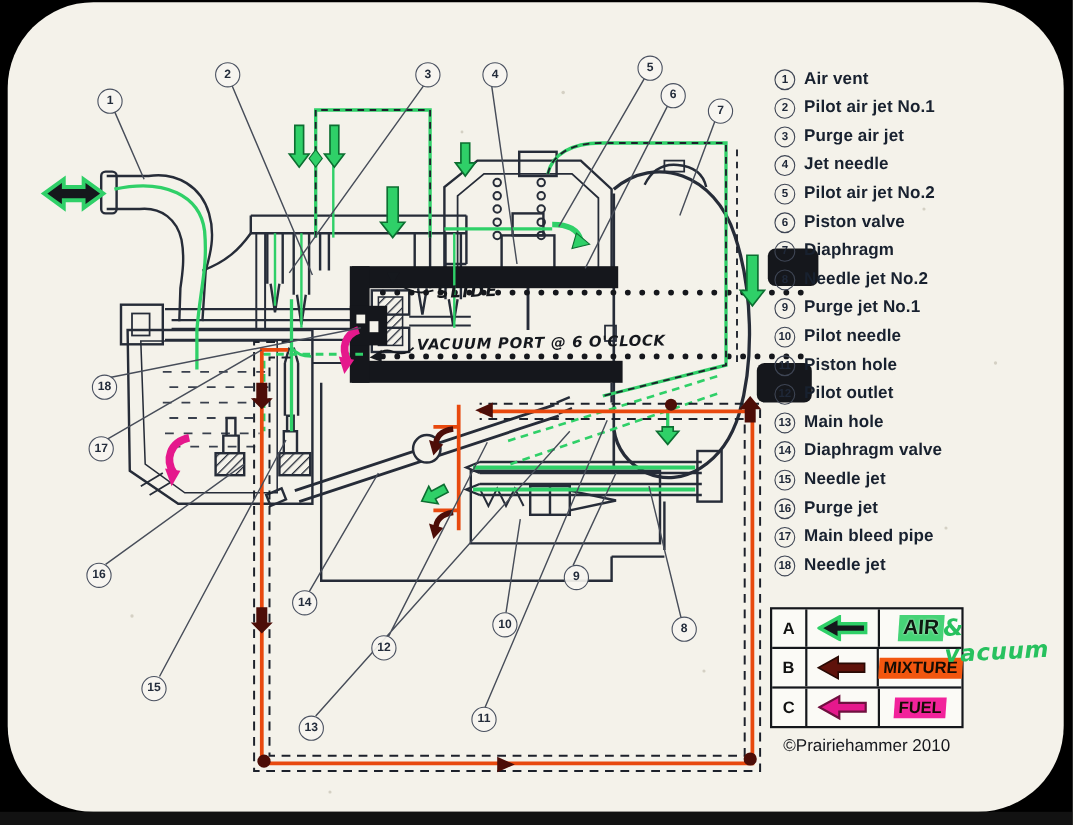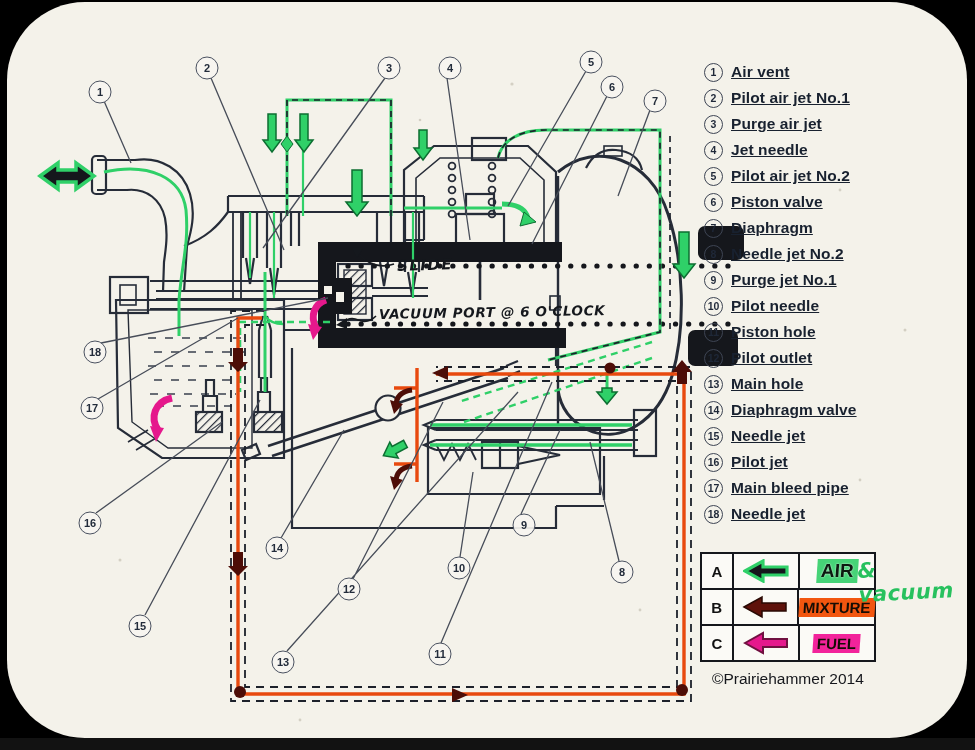--- a/index.html
+++ b/index.html
@@ -11,21 +11,21 @@
   #art{position:absolute;left:0;top:0;}
   
   .callout{position:absolute;width:21px;height:21px;border:1.5px solid #4a5160;border-radius:50%;
            background:rgba(246,245,240,.92);color:#232c3b;font:bold 11px/20px "Liberation Sans",sans-serif;
            text-align:center;transform:translate(-50%,-50%);}
   
   #legend{position:absolute;left:704px;top:59px;}
   .lrow{display:flex;align-items:center;height:26px;gap:8px;}
   .lnum{flex:none;width:17px;height:17px;border:1.7px solid #3e4document;border:1.7px solid #3e4554;
         border-radius:50%;color:#1f2838;font:bold 10.5px/16px "Liberation Sans",sans-serif;text-align:center;}
-  .llabel{font:bold 15.5px/1 "Liberation Sans",sans-serif;color:#18212f;letter-spacing:.1px;white-space:nowrap;text-decoration:underline;}
+  .llabel{font:bold 15.5px/1 "Liberation Sans",sans-serif;color:#18212f;letter-spacing:.1px;white-space:nowrap;}
   
   .anno{position:absolute;color:#15181d;font-family:"DejaVu Sans",sans-serif;font-style:italic;
         font-weight:bold;white-space:nowrap;}
   #anno-slide{left:397px;top:256px;font-size:15px;letter-spacing:1.5px;transform:rotate(-2deg);}
   #anno-vac{left:379px;top:304px;font-size:13.5px;letter-spacing:.6px;transform:rotate(-1deg);}
   
   #ktable{position:absolute;left:700px;top:552px;width:172px;border:2.5px solid #15171c;background:#fbfaf6;}
   .krow{display:flex;height:34px;}
   .krow + .krow{border-top:2px solid #15171c;}
   .kcell{display:flex;align-items:center;justify-content:center;}
@@ -315,21 +315,21 @@
     <div class="lrow">
         <span class="lnum">14</span>
         <span class="llabel">Diaphragm valve</span>
       </div>
     <div class="lrow">
         <span class="lnum">15</span>
         <span class="llabel">Needle jet</span>
       </div>
     <div class="lrow">
         <span class="lnum">16</span>
-        <span class="llabel">Pilot jet</span>
+        <span class="llabel">Purge jet</span>
       </div>
     <div class="lrow">
         <span class="lnum">17</span>
         <span class="llabel">Main bleed pipe</span>
       </div>
     <div class="lrow">
         <span class="lnum">18</span>
         <span class="llabel">Needle jet</span>
       </div>
   </div>
@@ -364,14 +364,14 @@
             <polygon points="2,12 20,2 20,8 44,8 44,16 20,16 20,22" stroke="#701040" stroke-width="2" fill="#e5188c"></polygon>
           </svg>
       </div>
       <div class="kcell klabel">
           <span class="hl hl-fuel">FUEL</span>
         </div>
     </div>
   </div>
   <div id="vacnote">&amp; vacuum</div>
 
-  <div id="copyright">©Prairiehammer 2014</div>
+  <div id="copyright">©Prairiehammer 2010</div>
 </div>
 
 </body></html>

